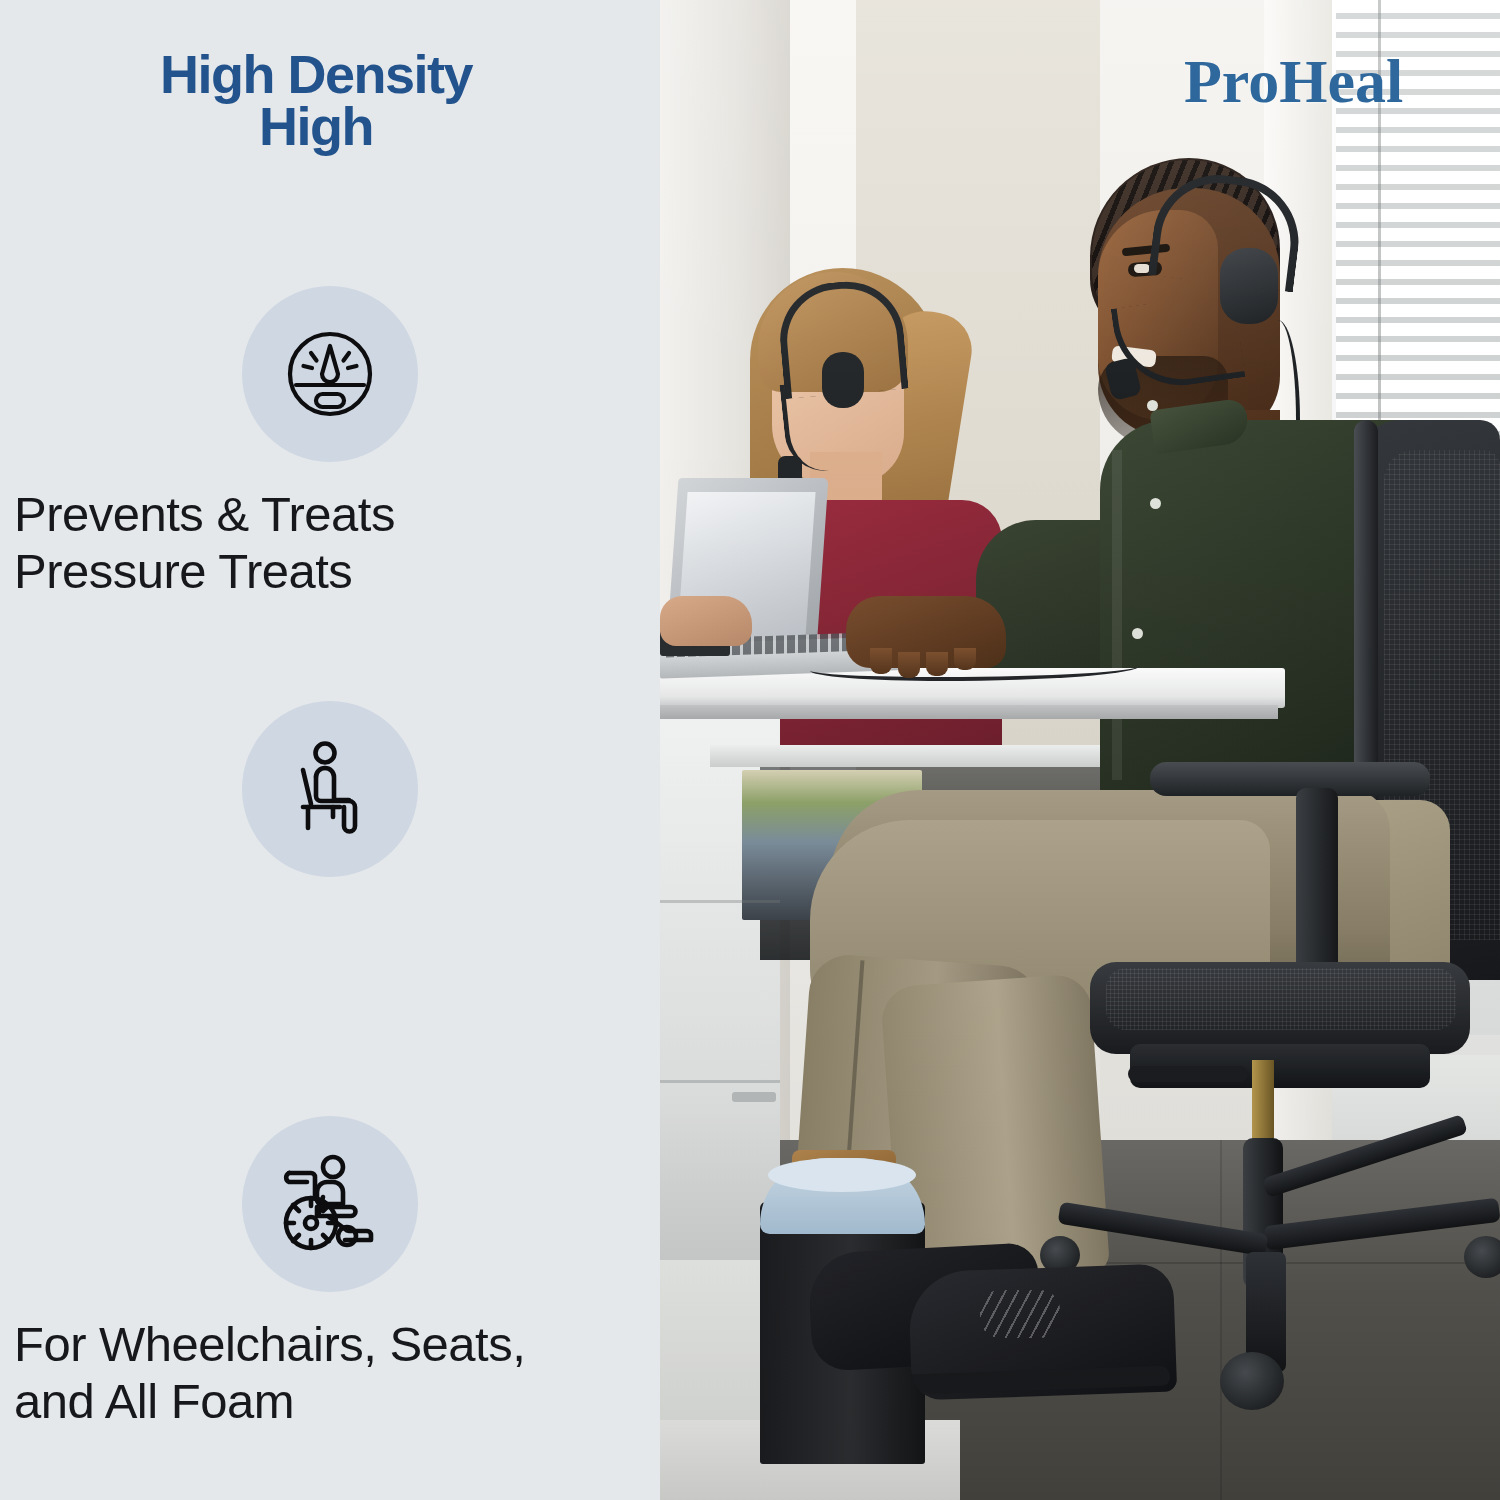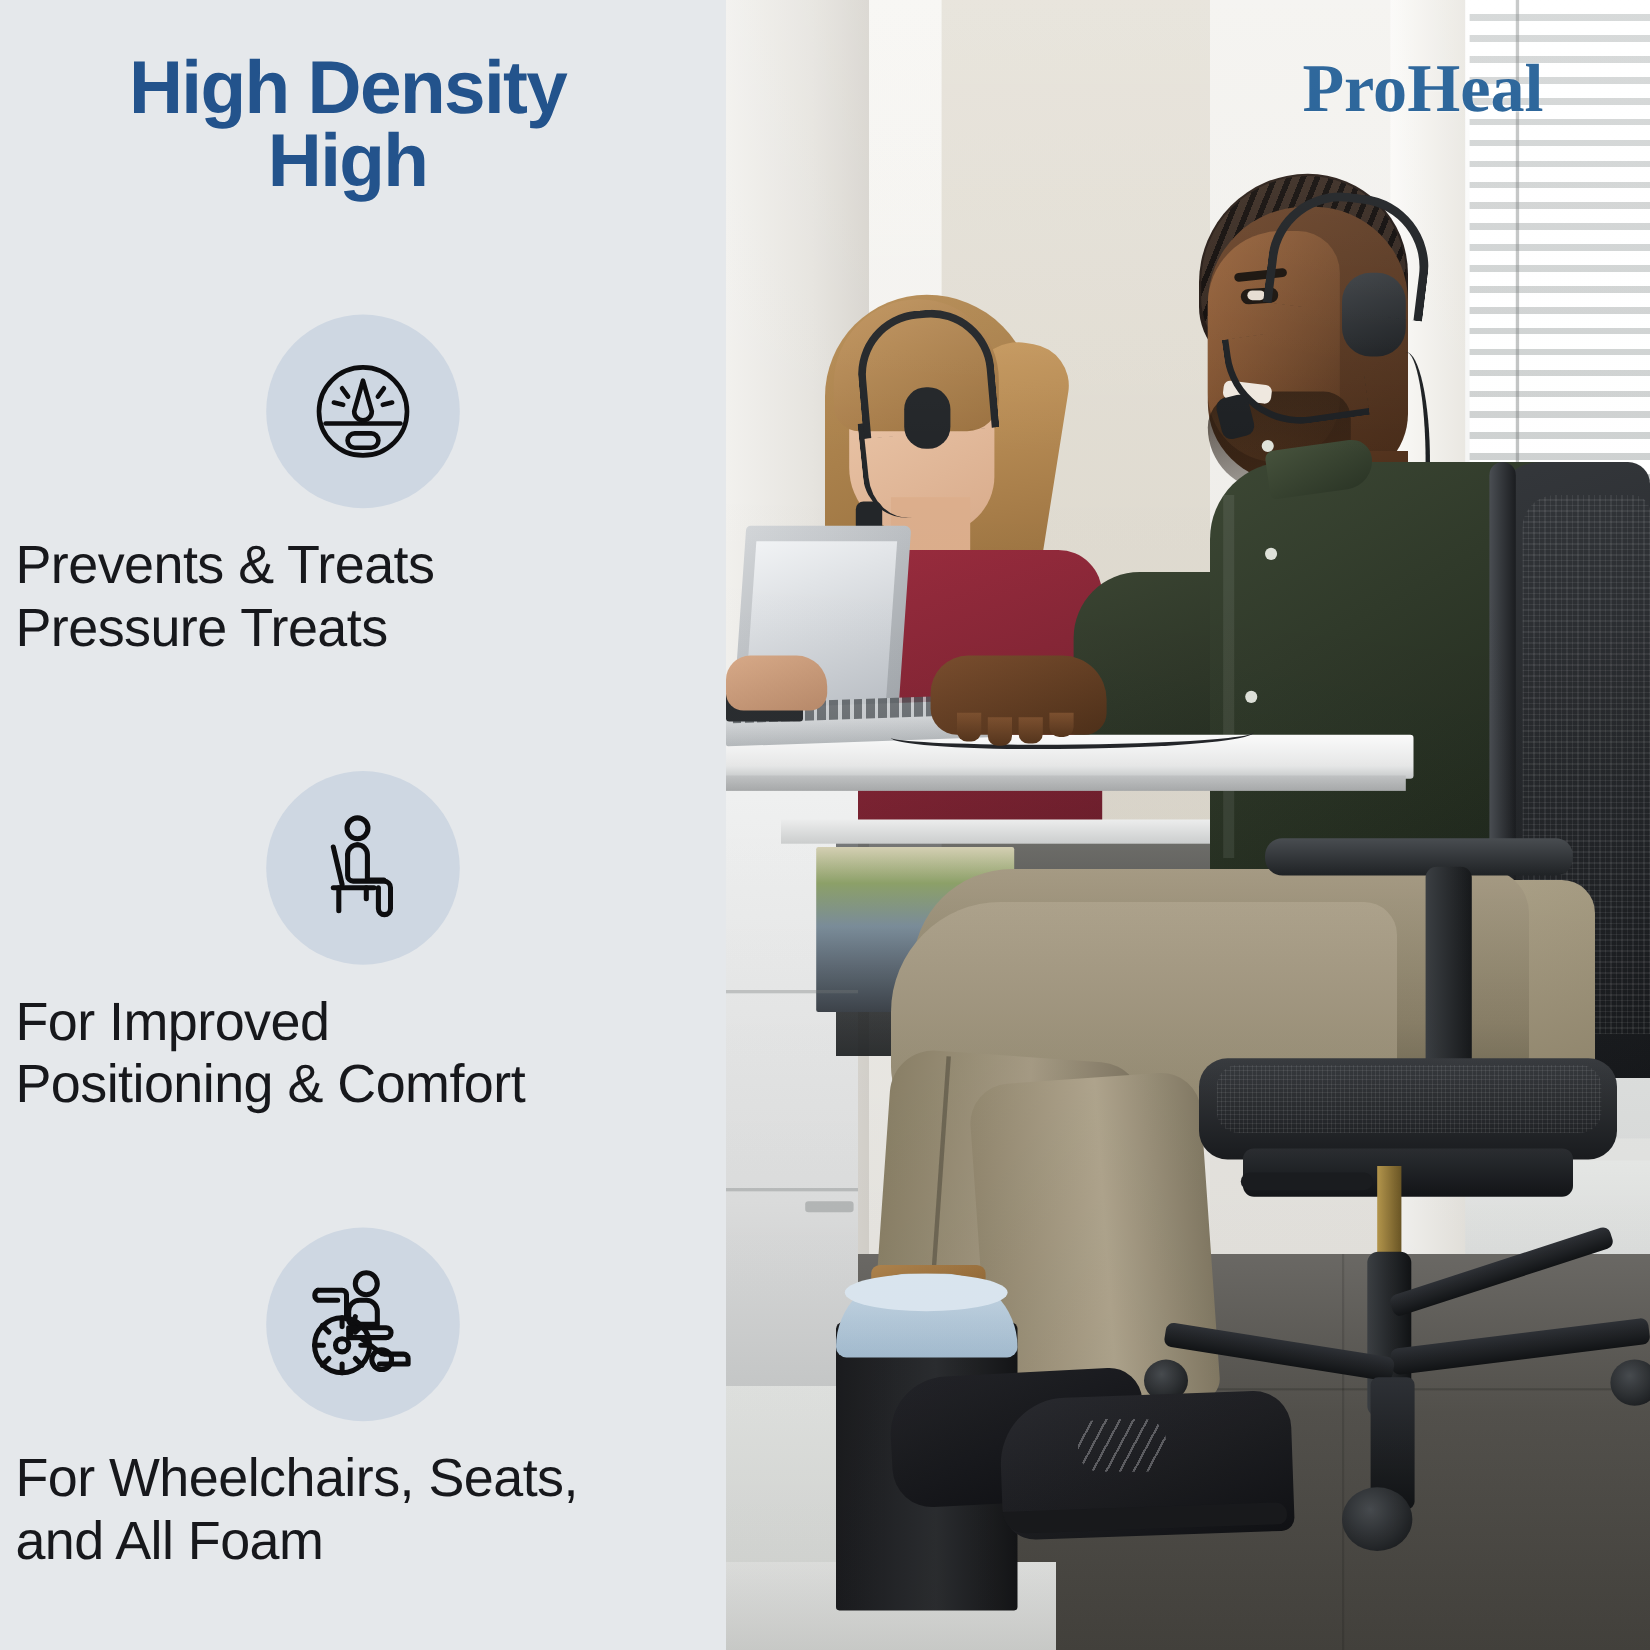--- a/index.html
+++ b/index.html
@@ -31,21 +31,21 @@
 
   #headline {
     position: absolute;
     left: 0;
     top: 48px;
     width: 632px;
     text-align: center;
     color: #23538C;
     font-family: "Liberation Sans", sans-serif;
     font-weight: bold;
-    font-size: 68px;
+    font-size: 54px;
     line-height: 0.97;
     letter-spacing: -1.5px;
   }
   #headline .hl-line { display: block; }
 
   .feature {
     position: absolute;
     left: 0;
     width: 660px;
     text-align: left;
@@ -591,24 +591,20 @@
             <path d="M47 31 a9 9 0 0 1 9 9 v23"></path>
             <path d="M38 40 a9 9 0 0 1 9 -9"></path>
             <path d="M38 40 v19 a5 5 0 0 0 5 5 h28 a6 6 0 0 1 6 6 v19 a5.5 5.5 0 0 1 -11 0 v-19"></path>
             <path d="M56 63 h15"></path>
             <path d="M25 33 L33 67"></path>
             <path d="M25 70 h37"></path>
             <path d="M30 70 v21"></path>
             <path d="M55 70 v10"></path>
           </svg>
         </span>
-      </div>
-      <div class="feature-caption">
-        <span class="cap-line">For Improved</span>
-        <span class="cap-line">Positioning &amp; Comfort</span>
       </div>
     </div>
 
     <div class="feature" id="feature-3">
       <div class="icon-circle">
         <span>
           <svg width="106" height="106" viewBox="0 0 106 106" fill="none" stroke="#0d0d0f" stroke-width="4.6" stroke-linecap="round" stroke-linejoin="round">
             <circle cx="56" cy="16" r="10"></circle>
             <path d="M56 31 a10 10 0 0 1 10 10 v12 h-22 a4 4 0 0 1 -4 -4 v-8 a10 10 0 0 1 10 -10 z"></path>
             <path d="M46 46 L42 62"></path>

